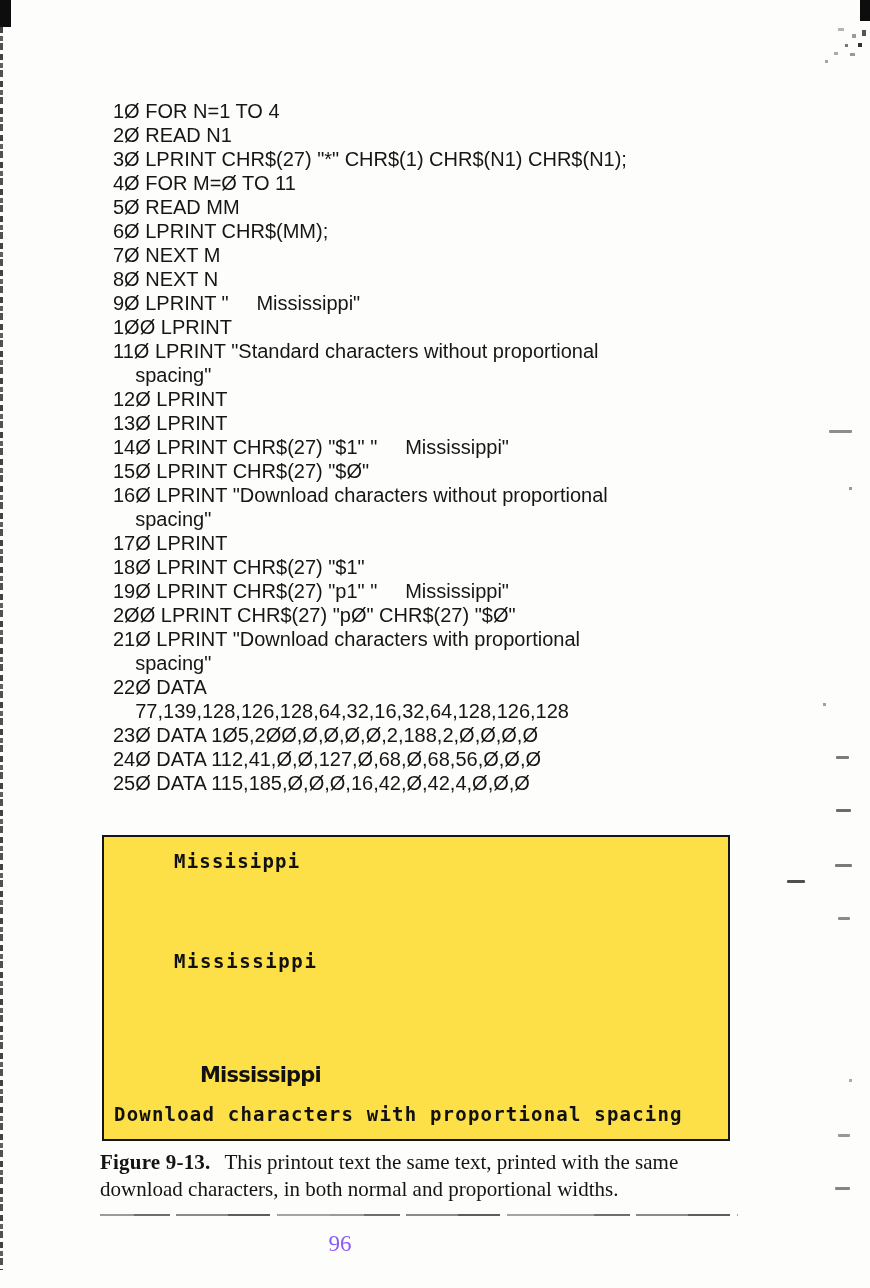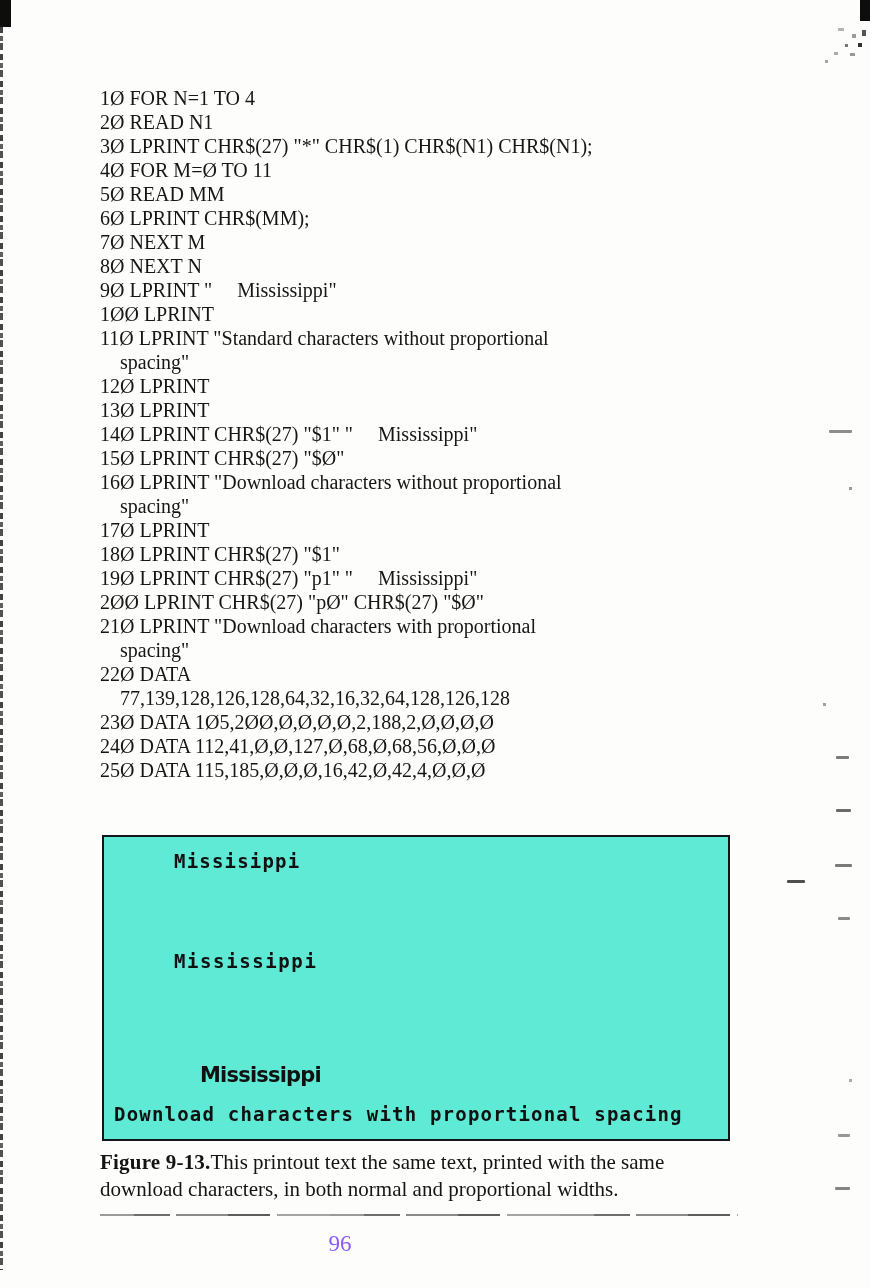--- a/index.html
+++ b/index.html
@@ -19,35 +19,35 @@
       #333 16px 23px, transparent 23px 27px);
     opacity:.85;
   }
   .corner-tl{position:absolute;left:0;top:0;width:11px;height:27px;background:#0d0d0d;}
   .corner-tr{position:absolute;left:860px;top:0;width:10px;height:21px;background:#0d0d0d;}
   .speck{position:absolute;}
   .mark{position:absolute;border-radius:1px;}
   
   .listing{
     position:absolute;left:100px;top:86px;
-    margin:0;
-    font-family:Liberation Serif, serif;
+    margin:13px;
+    font-family:Liberation Sans, sans-serif;
     font-size:20px;line-height:24px;
     letter-spacing:0;
     color:#161616;
     white-space:pre;
     font-weight:500;
   }
   
   .printout-box{
     position:absolute;left:102px;top:835px;
     width:628px;height:306px;
     border:2px solid #151515;
     box-sizing:border-box;
-    background:#5eead4;
+    background:#fde047;
   }
   .dotline{
     position:absolute;
     font-family:"DejaVu Sans Mono", monospace;
     font-weight:bold;
     font-size:19px;
     letter-spacing:1.2px;
     color:#111;
     white-space:pre;
   }
@@ -60,21 +60,21 @@
     font-family:"DejaVu Sans", sans-serif;
     font-weight:bold;font-size:21px;letter-spacing:-0.8px;
     transform:scaleY(1.05);
   }
   .po-6{top:266px;left:10px;}
   
   .caption{
     position:absolute;left:100px;top:1149px;width:638px;
     font-size:21px;line-height:26.5px;color:#141414;
   }
-  .caption b{font-weight:bold;margin-right:0;letter-spacing:.2px;}
+  .caption b{font-weight:bold;margin-right:14px;letter-spacing:.2px;}
   
   .footer-rule{
     position:absolute;left:100px;top:1214px;width:638px;height:2px;
     background:repeating-linear-gradient(90deg,
       #9a9a9a 0 34px, #6f6f6f 34px 70px, rgba(0,0,0,0) 70px 76px,
       #8a8a8a 76px 128px, #5d5d5d 128px 170px, rgba(0,0,0,0) 170px 177px,
       #a5a5a5 177px 230px);
   }
   .page-number{
     position:absolute;left:318px;top:1231px;width:44px;

